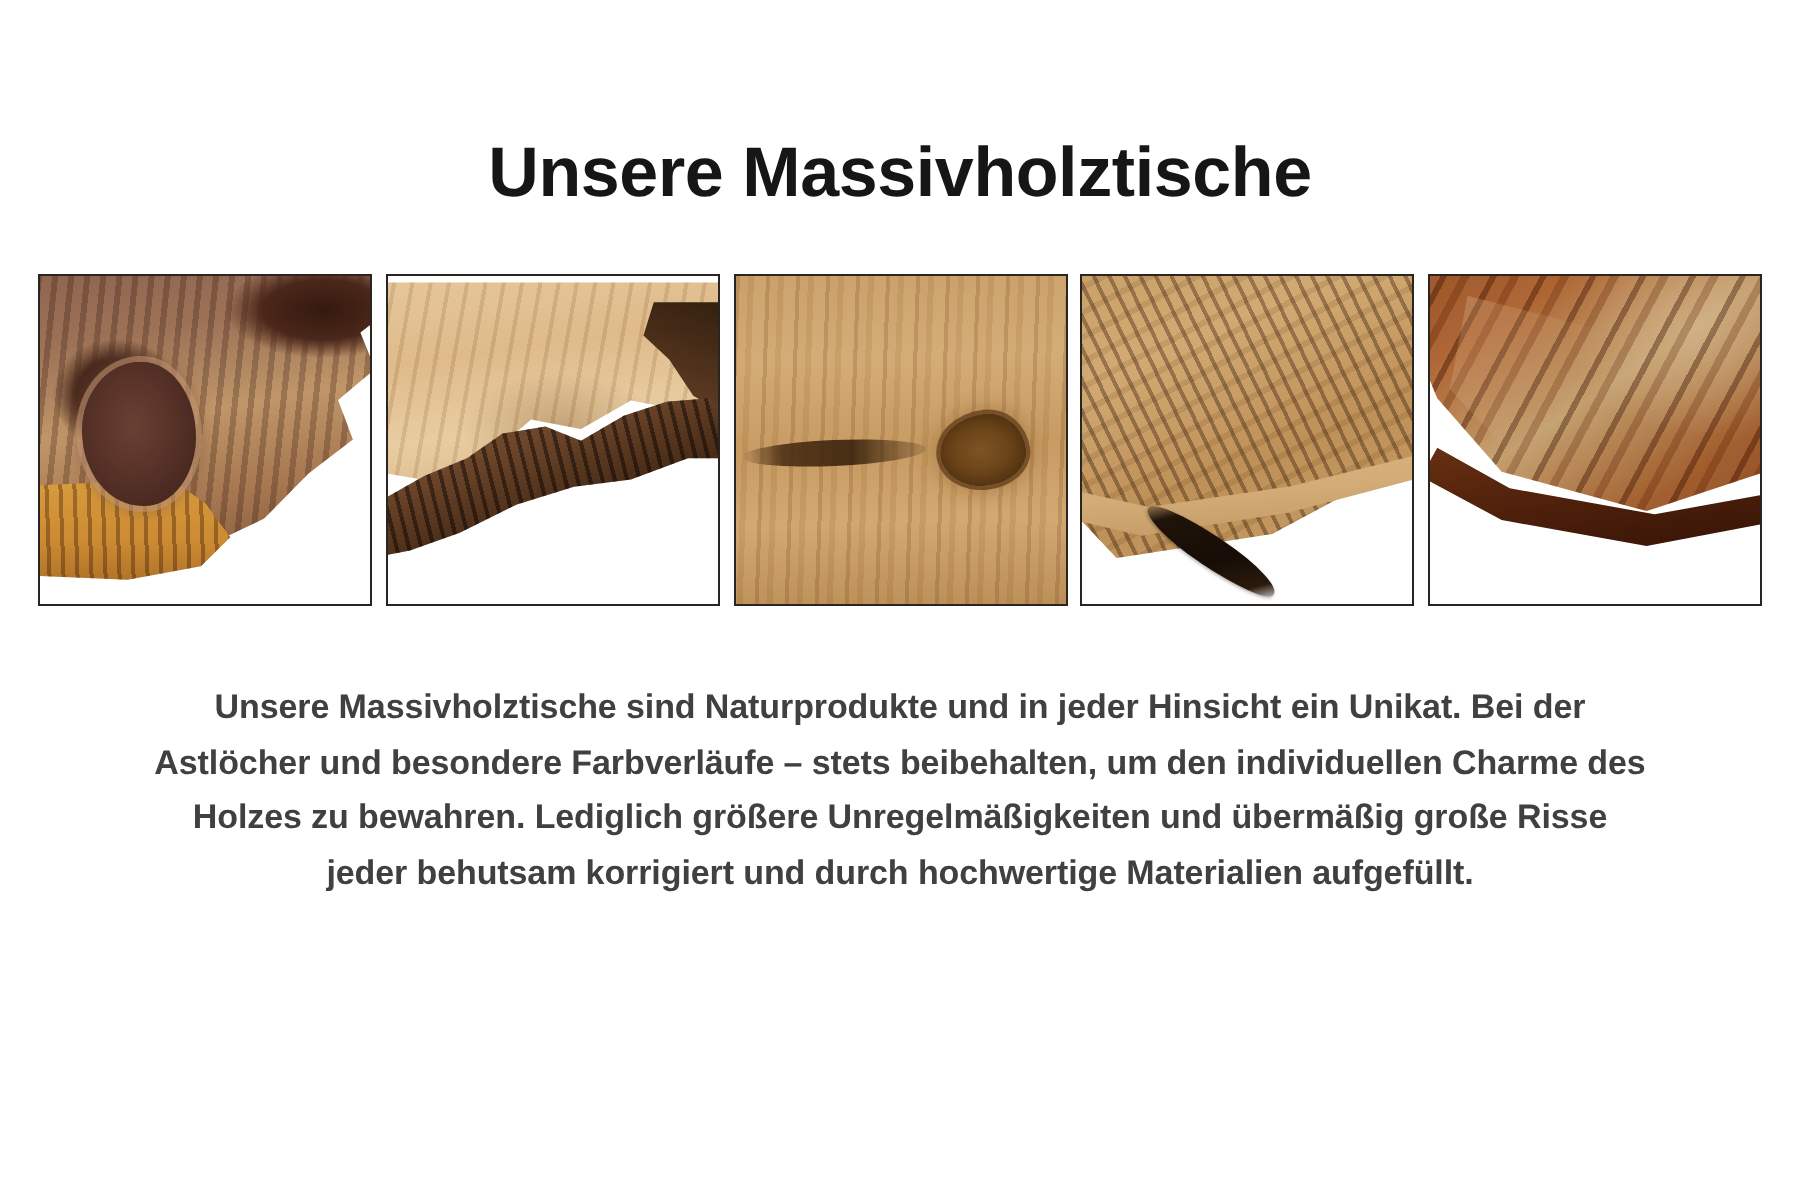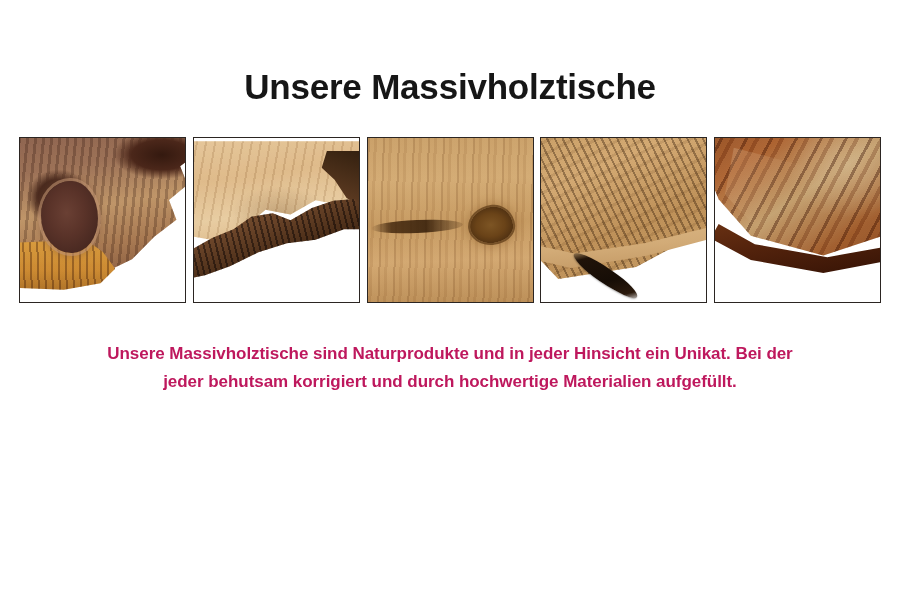--- a/index.html
+++ b/index.html
@@ -244,21 +244,21 @@
   
   .body-text {
     position: absolute;
     top: 340px;
     left: 12px;
     width: 876px;
     text-align: center;
     font-size: 17px;
     font-weight: bold;
     line-height: 27.5px;
-    color: #be185d;
+    color: #404040;
     letter-spacing: -0.05px;
   }
   .body-text .line { display: block; white-space: nowrap; }
 </style>
 </head>
 <body>
 
 <div class="page">
 
   <div class="title">Unsere Massivholztische</div>
@@ -302,16 +302,18 @@
         <div class="top"></div>
         <div class="edgeface"></div>
         <div class="sheen"></div>
       </div>
     </div>
 
   </div>
 
   <div class="body-text">
     <span class="line">Unsere Massivholztische sind Naturprodukte und in jeder Hinsicht ein Unikat. Bei der</span>
+    <span class="line">Astlöcher und besondere Farbverläufe – stets beibehalten, um den individuellen Charme des</span>
+    <span class="line">Holzes zu bewahren. Lediglich größere Unregelmäßigkeiten und übermäßig große Risse</span>
     <span class="line">jeder behutsam korrigiert und durch hochwertige Materialien aufgefüllt.</span>
   </div>
 
 </div>
 
 </body></html>

